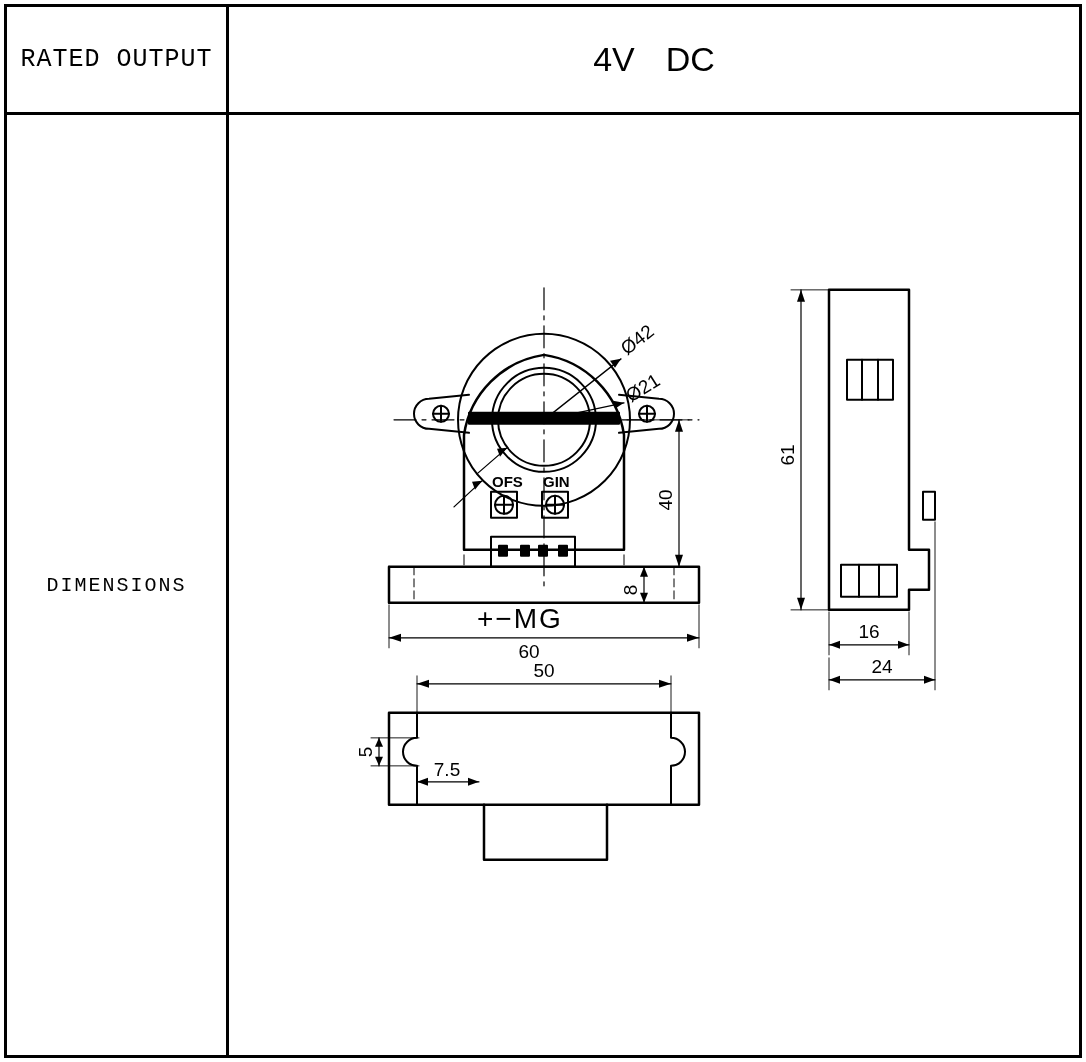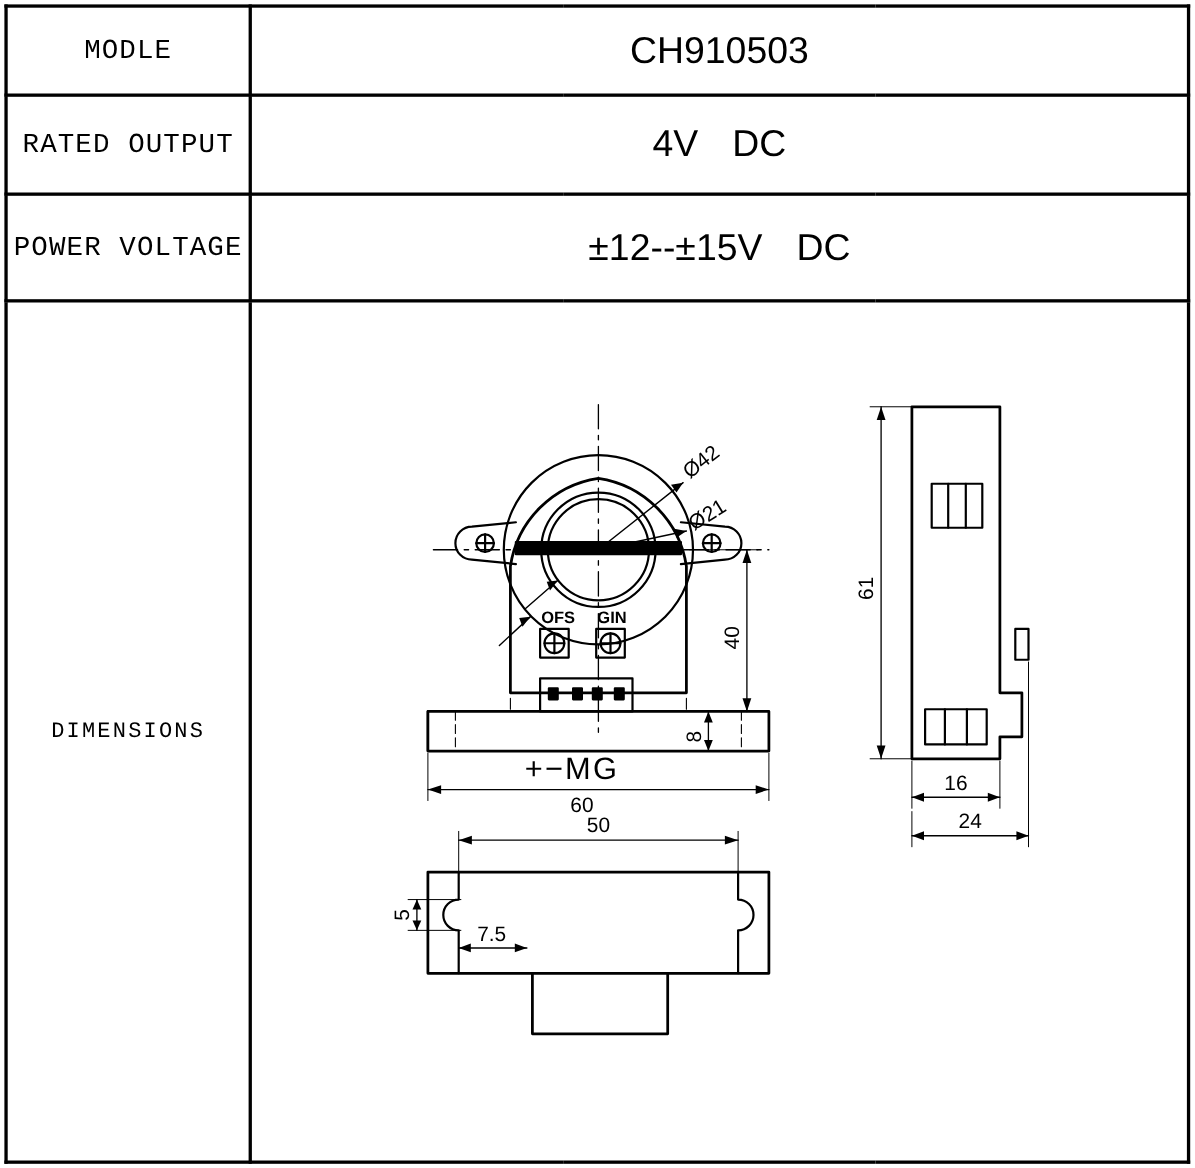--- a/index.html
+++ b/index.html
@@ -86,35 +86,27 @@
 <div id="sheet">
   <table class="spec">
     <colgroup>
       <col style="width:222px">
       <col>
       <col>
       <col>
     </colgroup>
 
     <tbody>
-        <tr class="row-model">
-      <td class="lbl">MODLE</td>
-      <td colspan="3" class="val-big">CH910503</td>
-    </tr>
 
 
     <tr class="row-output">
       <td class="lbl">RATED OUTPUT</td>
       <td colspan="3" class="val-big"><span>4V</span><span class="spacer">&nbsp;&nbsp;</span><span>DC</span></td>
     </tr>
 
-    <tr class="row-power">
-      <td class="lbl">POWER VOLTAGE</td>
-      <td colspan="3" class="val-big"><span>±12--±15V</span><span class="spacer">&nbsp;&nbsp;</span><span>DC</span></td>
-    </tr>
 
 
     <tr class="row-dim">
       <td class="lbl-dim">DIMENSIONS</td>
       <td colspan="3" class="dimcell">
         <div class="drawing">
           <svg viewBox="0 0 850 650" preserveAspectRatio="xMidYMid meet">
             <g fill="none" stroke="#000" stroke-width="2" stroke-linecap="round" stroke-linejoin="round">
 
               <path d="M 235 175

